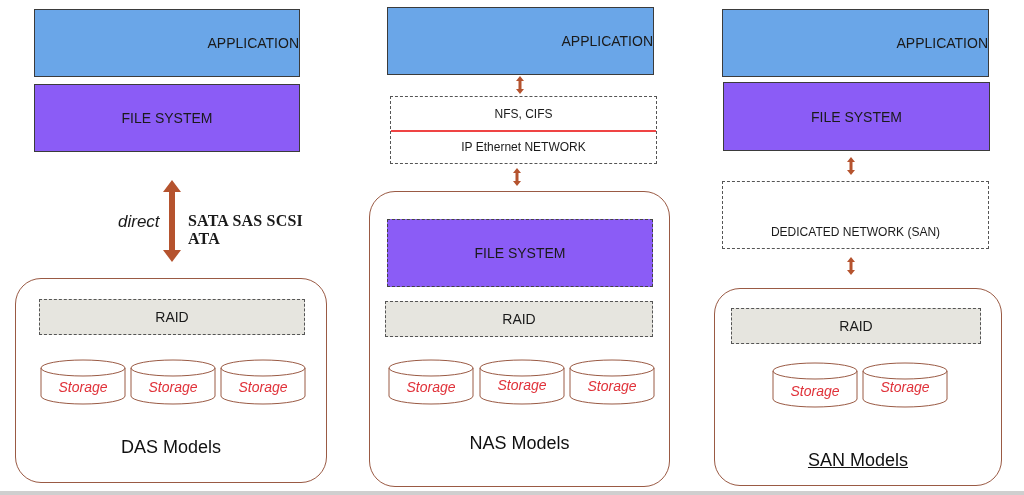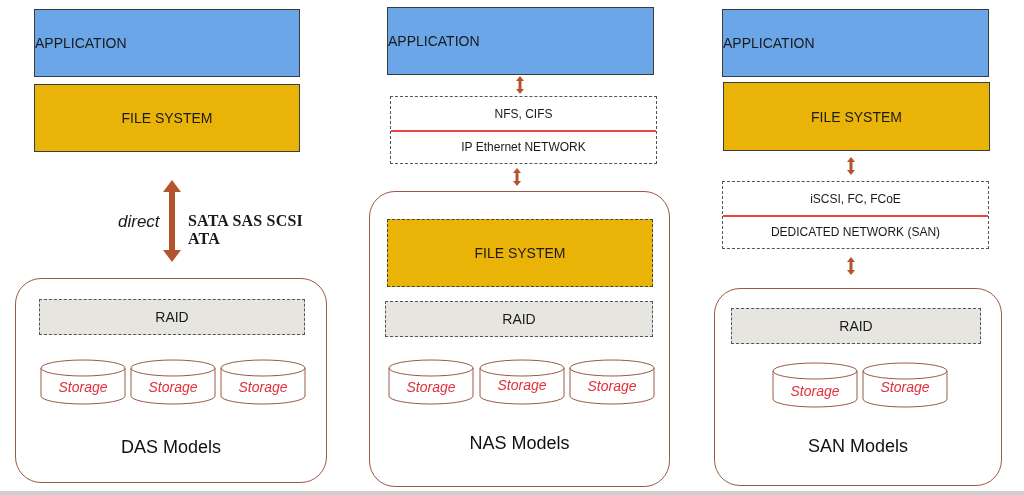--- a/index.html
+++ b/index.html
@@ -3,24 +3,24 @@
 <meta charset="utf-8">
 <style>
   html, body { margin: 0; padding: 0; }
   body {
     width: 1024px; height: 495px; position: relative; overflow: hidden;
     background: #ffffff; font-family: "Liberation Sans", sans-serif; color: #1a1a1a;
   }
   .abs { position: absolute; box-sizing: border-box; }
   .app {
     background: #6aa6e8; border: 1px solid #3b3b3b;
-    display: flex; align-items: center; justify-content: flex-start; font-size: 14px;
+    display: flex; align-items: center; justify-content: flex-end; font-size: 14px;
   }
   .fs {
-    background: #eab308; border: 1px solid #3b3b3b;
+    background: #8b5cf6; border: 1px solid #3b3b3b;
     display: flex; align-items: center; justify-content: center; font-size: 14px;
   }
   .fs.dashed { border: 1px dashed #444; }
   .raid {
     background: #e6e5df; border: 1px dashed #555;
     display: flex; align-items: center; justify-content: center; font-size: 14px;
   }
   .proto {
     border: 1px dashed #555; background: #fff;
   }
@@ -151,23 +151,20 @@
 </div>
 <div class="abs fs" style="left:723px;top:82px;width:267px;height:69px;">
   <span>FILE SYSTEM</span>
 </div>
 <div class="abs arrow" style="left:846px;top:157px;width:10px;height:18px;">
   <svg width="10" height="18" viewBox="0 0 10 18">
       <polygon points="5,0 9,5 6.5,5 6.5,13 9,13 5,18 1,13 3.5,13 3.5,5 1,5" fill="#b5532e"></polygon>
     </svg>
 </div>
 <div class="abs proto" style="left:722px;top:181px;width:267px;height:68px;">
-  <div class="half top">
-      <span>iSCSI, FC, FCoE</span>
-    </div>
   <div class="half bot">
       <span>DEDICATED NETWORK (SAN)</span>
     </div>
 </div>
 <div class="abs arrow" style="left:846px;top:257px;width:10px;height:18px;">
   <svg width="10" height="18" viewBox="0 0 10 18">
       <polygon points="5,0 9,5 6.5,5 6.5,13 9,13 5,18 1,13 3.5,13 3.5,5 1,5" fill="#b5532e"></polygon>
     </svg>
 </div>
 
@@ -182,16 +179,16 @@
       </svg>
     <span style="top:21px;">Storage</span>
   </div>
   <div class="cyl" style="left:147px;top:73px;width:86px;height:46px;">
     <svg width="86" height="46">
         <path d="M1,9 A42,8 0 0 1 85,9 L85,37 A42,8 0 0 1 1,37 Z" fill="#fff" stroke="#9a5a44"></path>
         <path d="M1,9 A42,8 0 0 0 85,9" fill="none" stroke="#9a5a44"></path>
       </svg>
     <span style="top:17px;">Storage</span>
   </div>
-  <div class="model-title" style="top:147px;">SAN Models</div>
+  <div class="model-title" style="top:161px;text-decoration:underline;">SAN Models</div>
 </div>
 
 <div class="abs bottom-bar"></div>
 
 </body></html>

